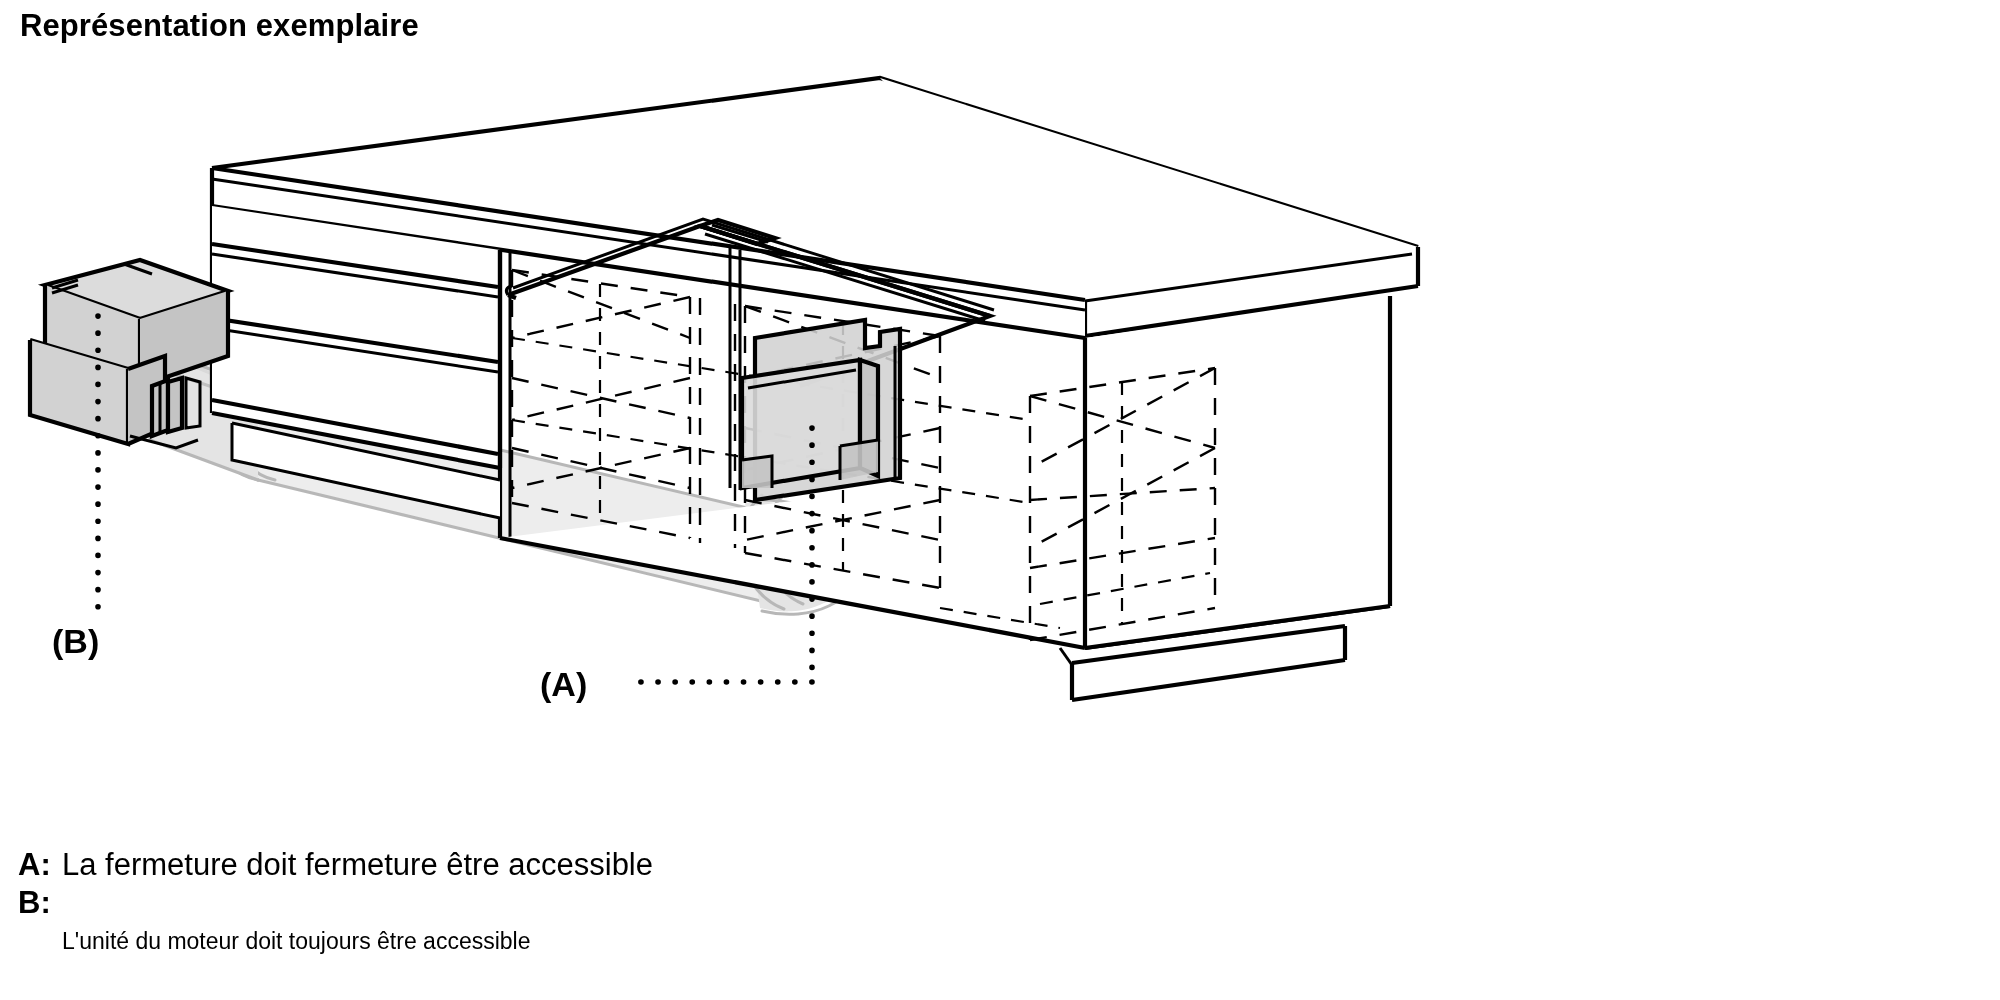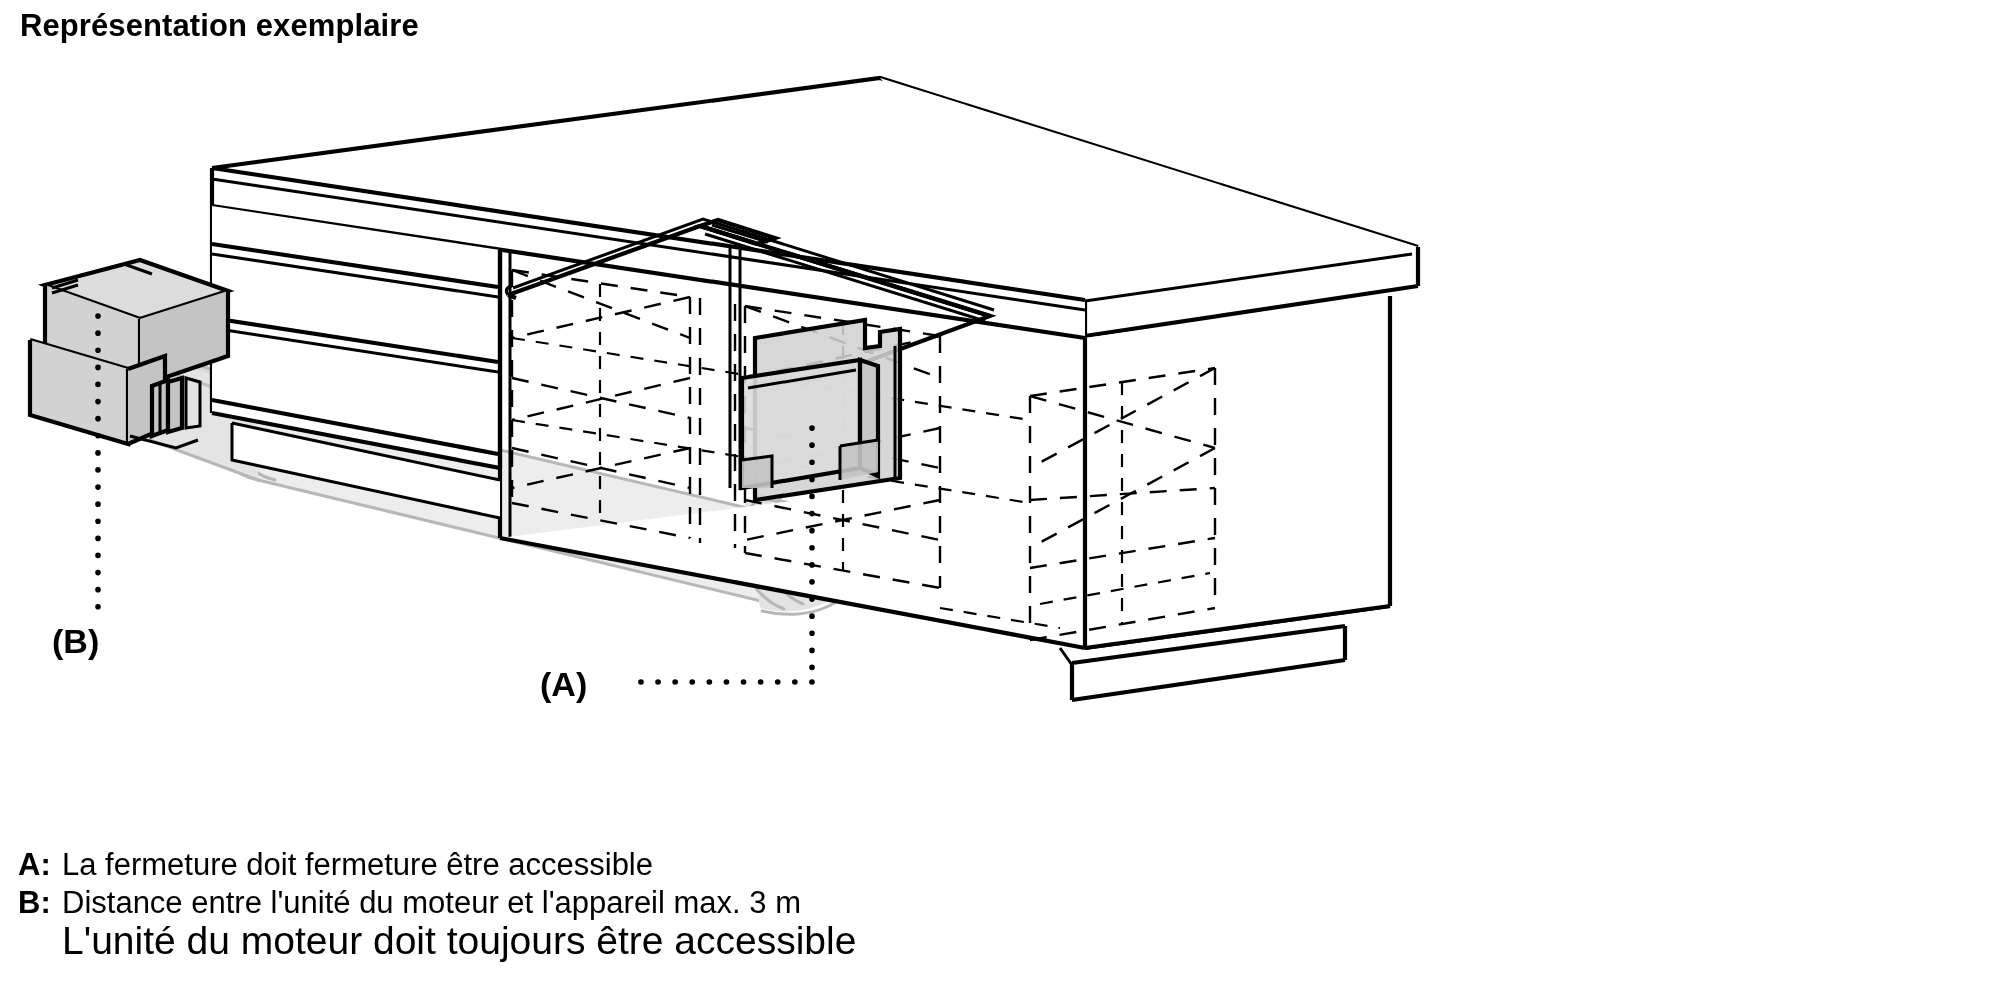--- a/index.html
+++ b/index.html
@@ -54,21 +54,21 @@
   .legend-key {
     font-weight: bold;
     width: 44px;
     flex: 0 0 44px;
   }
   .legend-text {
     font-weight: normal;
   }
   .legend-cont {
     padding-left: 44px;
-    font-size: 39px;
+    font-size: 23px;
     line-height: 38px;
     white-space: nowrap;
   }
   
   .solid-heavy { fill: none; stroke: #000; stroke-width: 4.2; stroke-linejoin: miter; stroke-linecap: butt; }
   .solid-med   { fill: none; stroke: #000; stroke-width: 3.0; stroke-linejoin: miter; stroke-linecap: butt; }
   .hidden-line { fill: none; stroke: #000; stroke-width: 2.4; stroke-dasharray: 17 13; stroke-linecap: butt; }
   .hidden-line-s { fill: none; stroke: #000; stroke-width: 2.2; stroke-dasharray: 13 11; stroke-linecap: butt; }
   .ghost-line  { fill: none; stroke: #b4b4b4; stroke-width: 3.0; stroke-linejoin: round; stroke-linecap: round; }
   .ghost-fill  { fill: #ececec; stroke: none; }
@@ -308,18 +308,17 @@
 
   </svg>
 
   <div class="legend">
     <div class="legend-row">
       <span class="legend-key">A:</span>
       <span class="legend-text">La fermeture doit fermeture être accessible</span>
     </div>
     <div class="legend-row">
       <span class="legend-key">B:</span>
-      <span class="legend-text">Distance entre l'unité du moteur et l'appareil max. 3 m</span>
     </div>
     <div class="legend-cont">L'unité du moteur doit toujours être accessible</div>
   </div>
 
 </div>
 
 </body></html>

